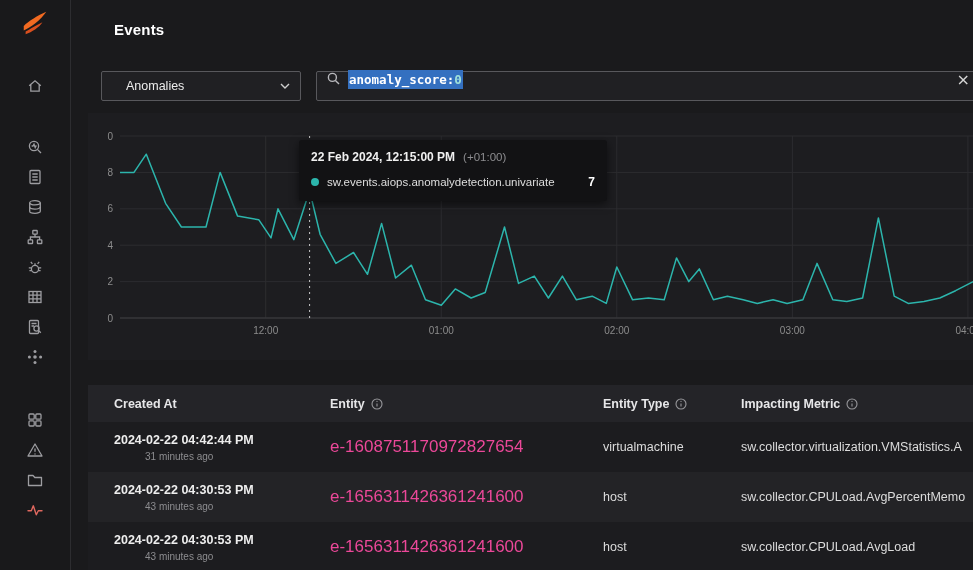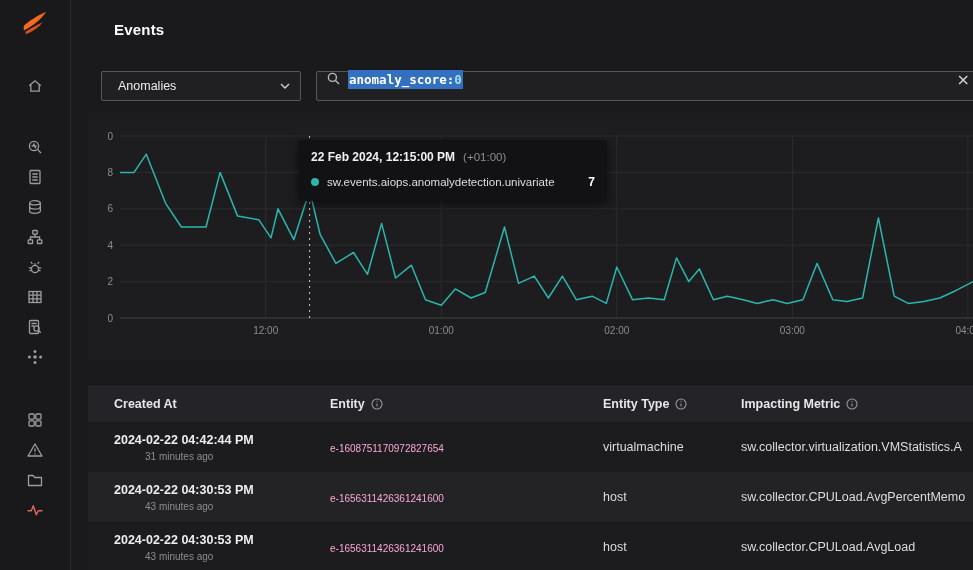--- a/index.html
+++ b/index.html
@@ -16,21 +16,21 @@
   .nav-group2 { margin-top:31px; }
   .nav-group3 { margin-top:33px; }
   .nav-item.active { color:#e0685f; }
 
   
   .main { position:absolute; left:88px; top:0; width:901px; height:504px; }
   .page-title { position:absolute; left:26px; top:21px; font-size:15px; font-weight:bold; color:#ffffff; letter-spacing:.2px; }
 
   .filter-row { position:absolute; left:13px; top:71px; width:880px; height:30px; display:flex; }
   .dropdown { width:200px; height:30px; border:1px solid #58585c; border-radius:2px; background:#202023;
-              display:flex; align-items:center; padding:0 10px 0 16px; cursor:pointer; }
+              display:flex; align-items:center; padding:0 10px 0 24px; cursor:pointer; }
   .dropdown-label { font-size:12.5px; color:#ececec; flex:1; }
   .search-box { margin-left:15px; flex:1; height:30px; border:1px solid #58585c; border-radius:2px; background:#202023;
                 display:flex; align-items:flex-start; padding:0 10px; cursor:text; }
   .search-box .mag { margin-right:8px; color:#b9b9bd; flex:none; }
   .query { font-family:"DejaVu Sans Mono","Liberation Mono",monospace; font-size:12.5px; font-weight:bold; white-space:pre; }
   .query .sel { background:#3470c0; padding:2px 1px; }
   .q-key { color:#ffffff; }
   .q-val { color:#9fe0da; }
   .clear-btn { margin-left:auto; color:#d6d6d6; font-size:16px; line-height:1; cursor:pointer; font-family:"DejaVu Sans",sans-serif; }
 
@@ -52,21 +52,21 @@
   .thead, .row { display:grid; grid-template-columns:216px 273px 138px 1fr; padding-left:26px; align-items:center; }
   .thead { height:37px; background:#242428;text-align:right; }
   .th { font-size:12.5px; font-weight:bold; color:#e6e6e8; display:flex; align-items:center; gap:6px; }
   .th .info { color:#97979b; cursor:pointer; }
   .row { height:50px; cursor:pointer; }
   .row-odd  { background:#1c1c1f; }
   .row-even { background:#232326; }
   .cell { overflow:hidden; white-space:nowrap; }
   .created .ts { font-size:12.5px; font-weight:bold; color:#eeeeee; }
   .created .rel { font-size:10px; color:#8d8d90; margin-top:4px;margin-left:31px; }
-  .link { color:#f9a8d4; font-size:10px; cursor:pointer; }
+  .link { color:#ec4899; font-size:17px; cursor:pointer; }
   .etype, .metric { font-size:12.5px; color:#dcdcdc; }
 </style>
 </head>
 <body>
 
 <div class="sidebar">
   <svg class="logo" viewBox="0 0 32 32">
     <path fill="#f26a21" d="M4 23 C12 19 22 12 28 3 C19 7 9 13 4 18 Z"></path>
     <path fill="#d94f1e" d="M6 27 C13 24 20 20 24 14 C17 17 10 22 6 24 Z"></path>
   </svg>

